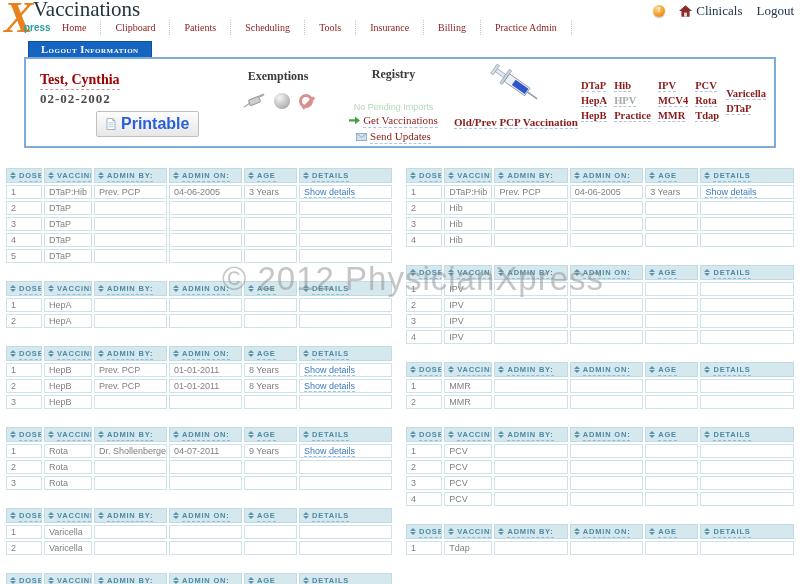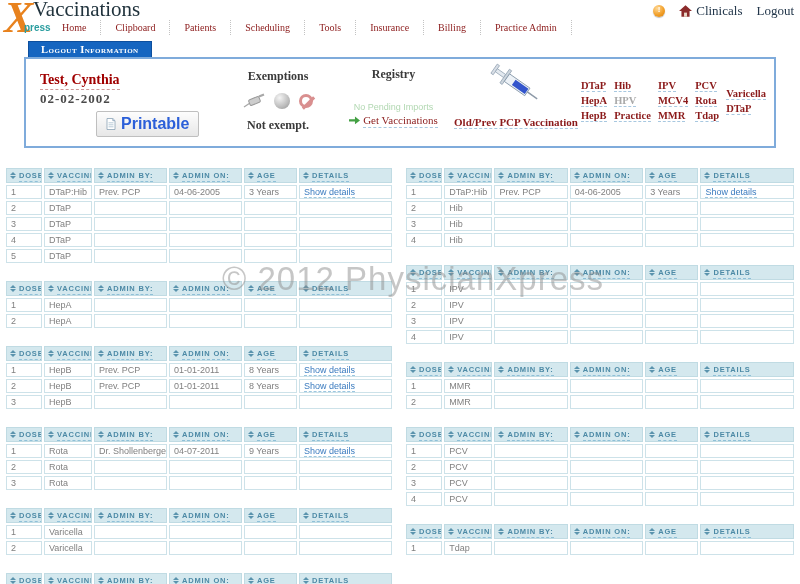--- a/index.html
+++ b/index.html
@@ -138,31 +138,37 @@
     <div class="sec-title">Exemptions</div>
     <div class="ex-icons">
       <svg width="22" height="18" viewBox="0 0 22 18">
         <line x1="1" y1="15" x2="7" y2="11" stroke="#a8a8a8" stroke-width="1.4"></line>
         <rect x="6" y="6" width="11" height="6" rx="1.5" fill="#cdcdcd" stroke="#9a9a9a" transform="rotate(-22 11.5 9)"></rect>
         <line x1="16" y1="4.5" x2="21" y2="2.5" stroke="#a8a8a8" stroke-width="2.2"></line>
       </svg>
       <span class="orb"></span>
       <span class="noicon"></span>
     </div>
-    <div class="ex-status">Not exempt.</div>
   </div>
 
   <div class="registry">
     <div class="sec-title">Registry</div>
     <div class="reg-pending">No Pending Imports</div>
     <a class="reg-link">
       <svg width="11" height="10" viewBox="0 0 12 10">
         <path d="M0 3.2 h6.5 v-3 L12 4.5 L6.5 8.5 v-3 H0 Z" fill="#44a044"></path>
       </svg>
       <span>Get Vaccinations</span>
+    </a>
+    <a class="reg-link">
+      <svg width="11" height="8" viewBox="0 0 12 9">
+        <rect x=".4" y=".4" width="11.2" height="8.2" fill="#cfe0ef" stroke="#7a9ab8" stroke-width="0.8"></rect>
+        <path d="M.4 .4 L6 5 L11.6 .4" fill="none" stroke="#7a9ab8" stroke-width="0.8"></path>
+      </svg>
+      <span>Send Updates</span>
     </a>
   </div>
 
   <div class="prevpcp">
     <svg width="64" height="48" viewBox="0 0 64 52">
       <g transform="rotate(35 32 26)">
         <rect x="3" y="20" width="3" height="12" fill="#d8dee6" stroke="#93a3b3" stroke-width="0.8"></rect>
         <rect x="6" y="24" width="11" height="4" fill="#e3e9ef" stroke="#93a3b3" stroke-width="0.8"></rect>
         <rect x="17" y="17" width="3" height="18" fill="#ccd5dd" stroke="#93a3b3" stroke-width="0.8"></rect>
         <rect x="20" y="21" width="27" height="10" fill="#edf2f7" stroke="#8496a8" stroke-width="0.9"></rect>

